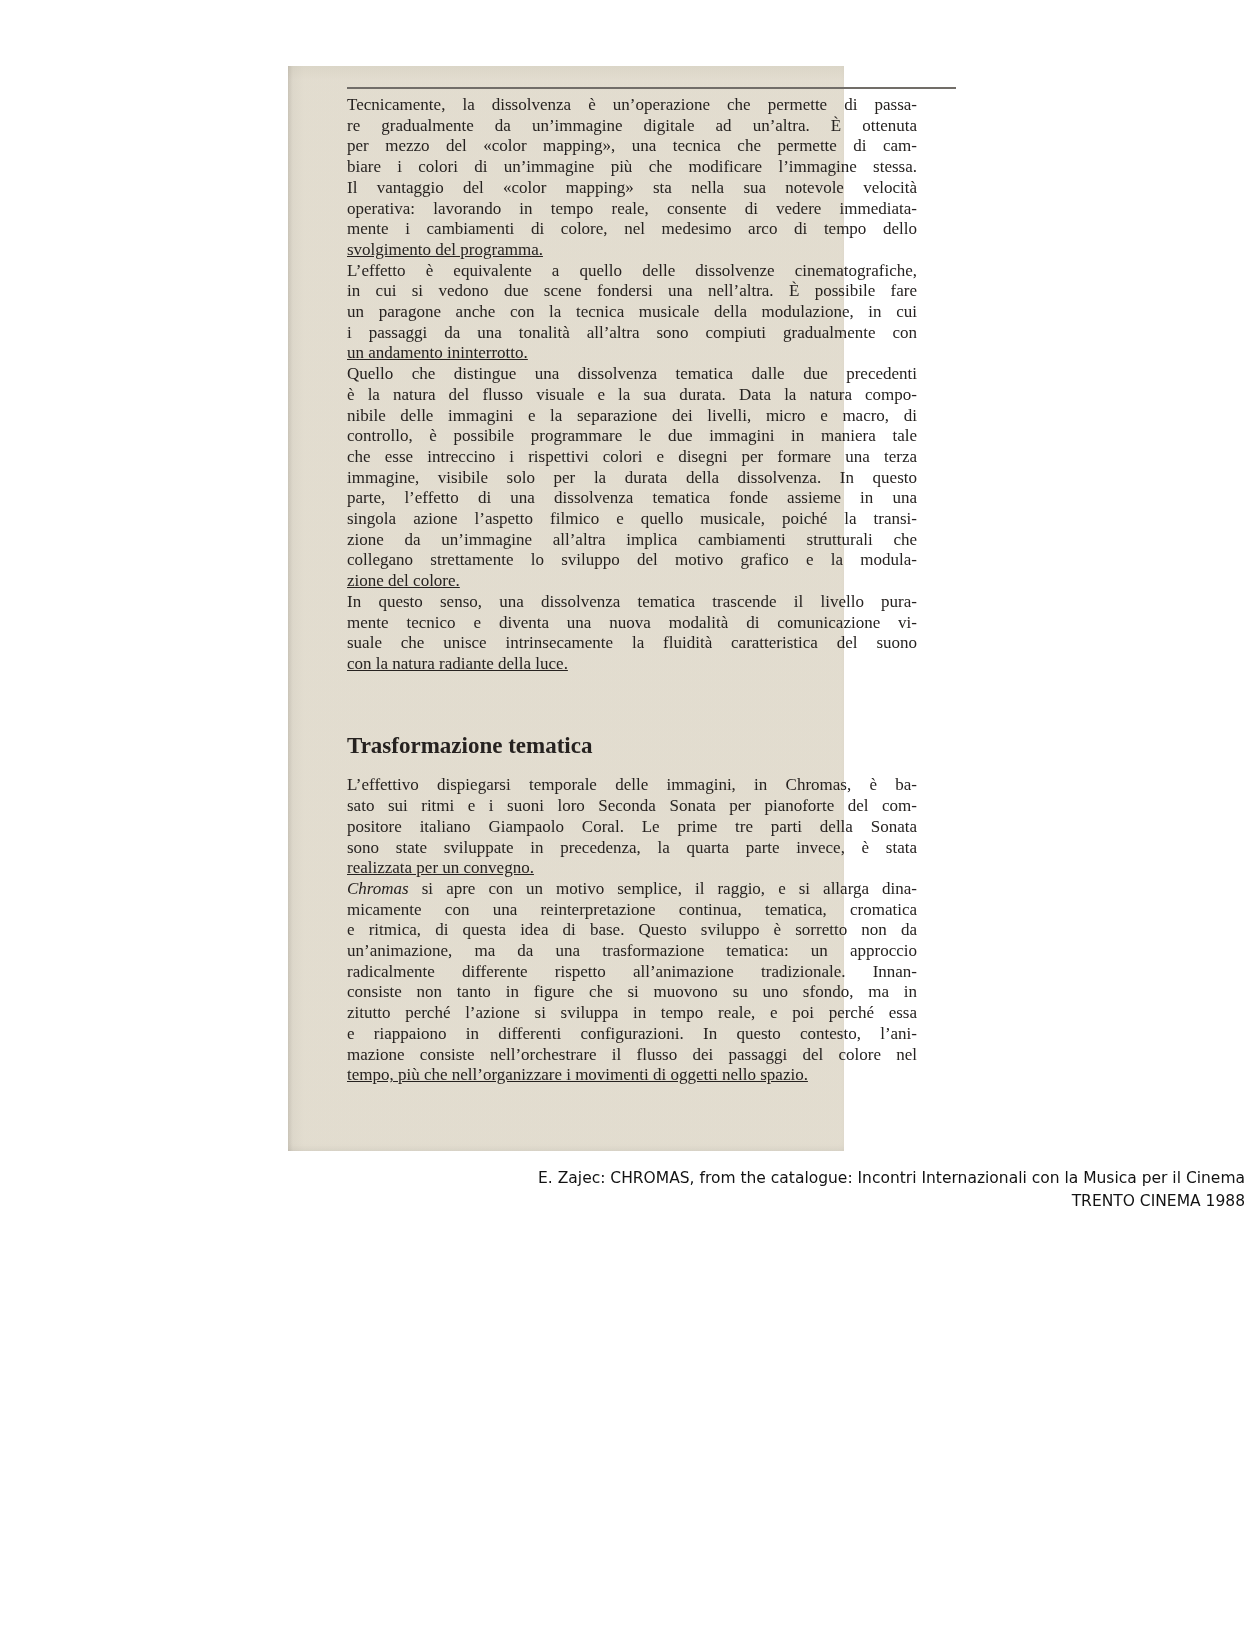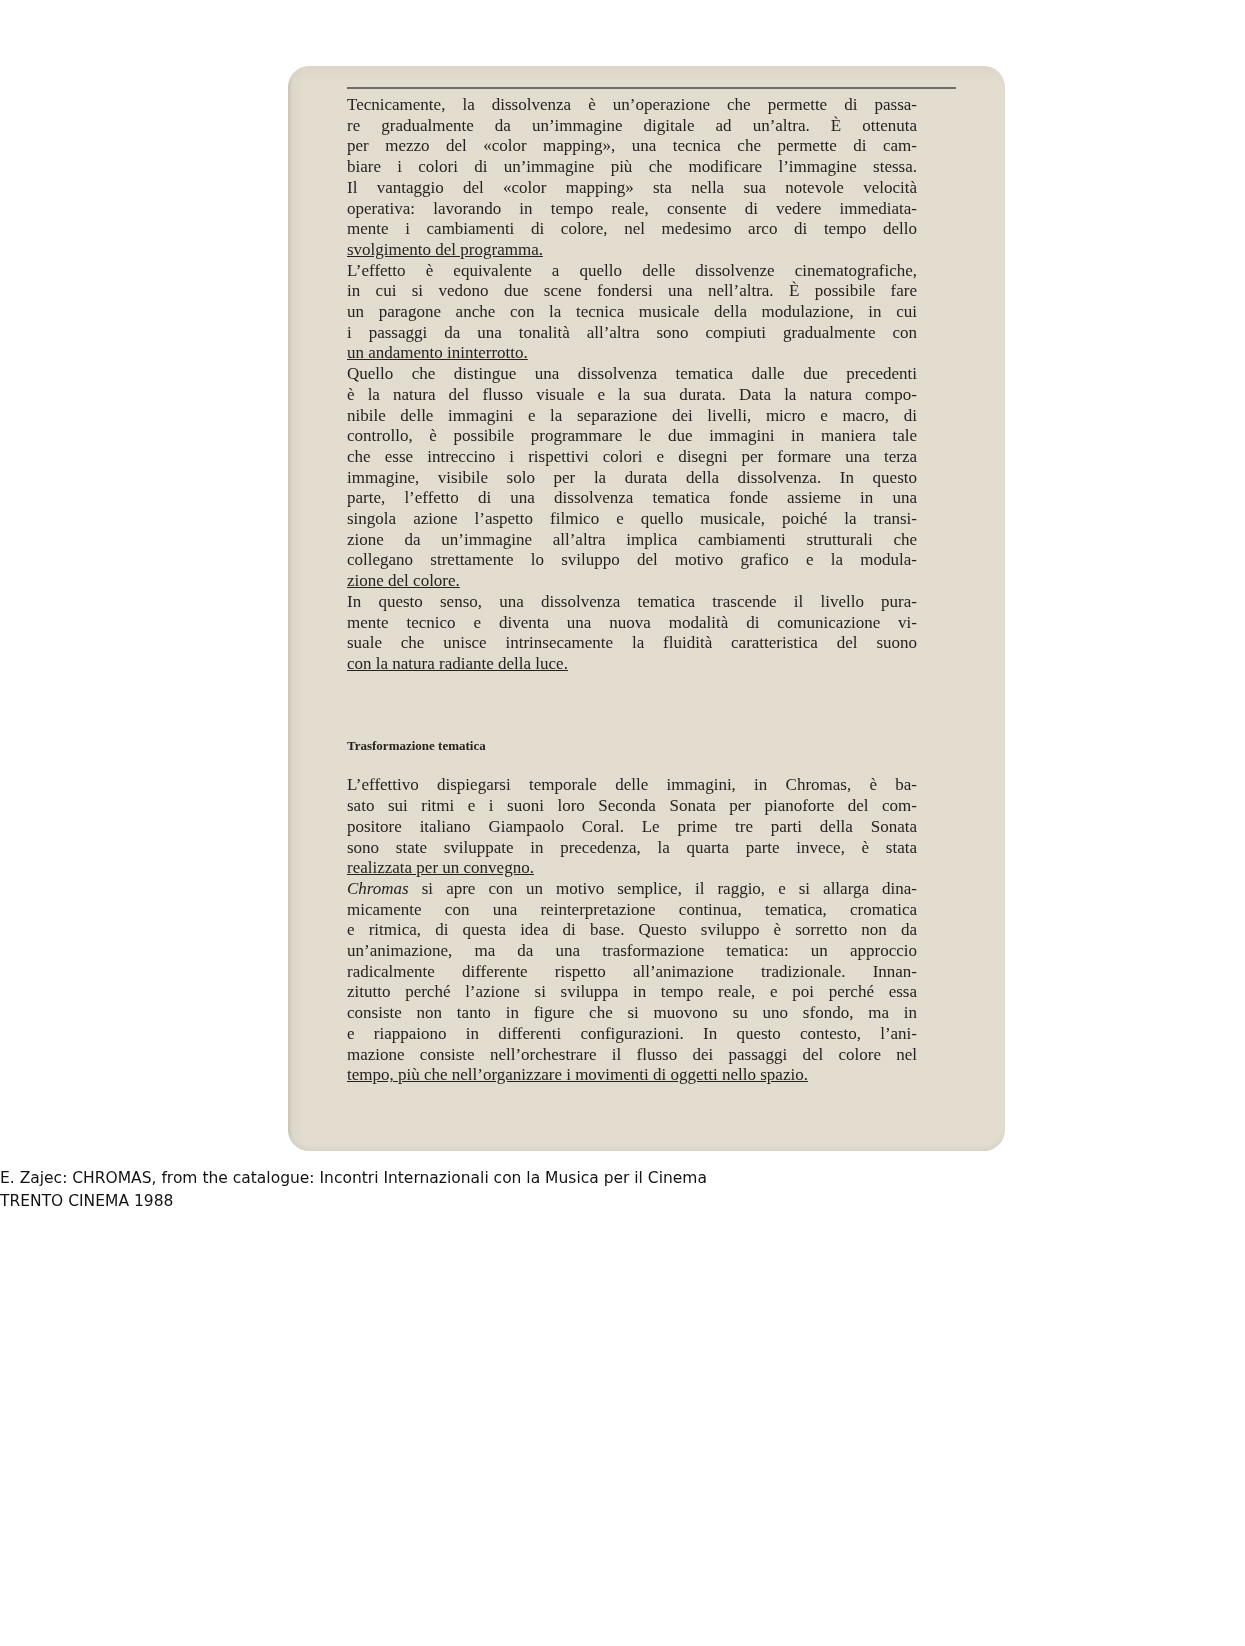--- a/index.html
+++ b/index.html
@@ -1,31 +1,31 @@
 <!DOCTYPE html>
 <html><head>
 <meta charset="utf-8">
 <style>
   html,body{margin:0;padding:0;background:#ffffff;}
   .canvas{position:relative;width:1245px;height:1646px;background:#ffffff;overflow:hidden;
           font-family:"Liberation Serif", serif;}
-  .scan{position:absolute;left:288px;top:66px;width:717px;height:1085px;
+  .scan{position:absolute;left:288px;top:66px;width:556px;height:1085px;
         background:#f5f3ee;
         background-image:linear-gradient(90deg, #dedbd6 0px, #efede8 5px, #f5f3ee 16px),
                          linear-gradient(180deg, #edebe5 0px, #f5f3ee 14px);
         background-blend-mode:multiply;
-        box-shadow: inset 0 -4px 8px -5px rgba(0,0,0,.12); border-radius: 21px;}
+        box-shadow: inset 0 -4px 8px -5px rgba(0,0,0,.12);}
   .rule{position:absolute;left:59px;top:21px;width:609px;height:2px;background:#716d68;}
   .textcol{position:absolute;left:59px;top:29px;width:570px;
            font-size:17px;line-height:20.7px;color:#262220;}
   .para{margin:0;}
   .line{text-align:justify;text-align-last:justify;white-space:normal;}
   .line.last{text-align-last:left;text-decoration:underline;}
-  .heading{font-size:13px;line-height:20.7px;font-weight:bold;margin:61px 0 19px 0;color:#262220;}
-  .caption{position:absolute;left:0;top:1167px;width:1245px;text-align:left;
+  .heading{font-size:23px;line-height:20.7px;font-weight:bold;margin:61px 0 19px 0;color:#262220;}
+  .caption{position:absolute;left:0;top:1167px;width:1245px;text-align:right;
            font-family:"DejaVu Sans", sans-serif;font-size:15.5px;line-height:22.5px;color:#121212;}
 </style>
 </head>
 <body>
 
 <div class="canvas">
   <div class="scan">
     <div class="rule"></div>
     <div class="textcol">
       <div id="before">
@@ -74,22 +74,22 @@
             <div class="line">positore italiano Giampaolo Coral. Le prime tre parti della Sonata</div>
             <div class="line">sono state sviluppate in precedenza, la quarta parte invece, è stata</div>
             <div class="line last">realizzata per un convegno.</div>
           </div>
           <div class="para">
             <div class="line"><i>Chromas</i> si apre con un motivo semplice, il raggio, e si allarga dina-</div>
             <div class="line">micamente con una reinterpretazione continua, tematica, cromatica</div>
             <div class="line">e ritmica, di questa idea di base. Questo sviluppo è sorretto non da</div>
             <div class="line">un’animazione, ma da una trasformazione tematica: un approccio</div>
             <div class="line">radicalmente differente rispetto all’animazione tradizionale. Innan-</div>
+            <div class="line">consiste non tanto in figure che si muovono su uno sfondo, ma in</div>
             <div class="line">zitutto perché l’azione si sviluppa in tempo reale, e poi perché essa</div>
-            <div class="line">consiste non tanto in figure che si muovono su uno sfondo, ma in</div>
             <div class="line">e riappaiono in differenti configurazioni. In questo contesto, l’ani-</div>
             <div class="line">mazione consiste nell’orchestrare il flusso dei passaggi del colore nel</div>
             <div class="line last">tempo, più che nell’organizzare i movimenti di oggetti nello spazio.</div>
           </div>
         </div>
     </div>
   </div>
   <div class="caption">
     <div>E. Zajec: CHROMAS, from the catalogue: Incontri Internazionali con la Musica per il Cinema</div>
     <div>TRENTO CINEMA 1988</div>

